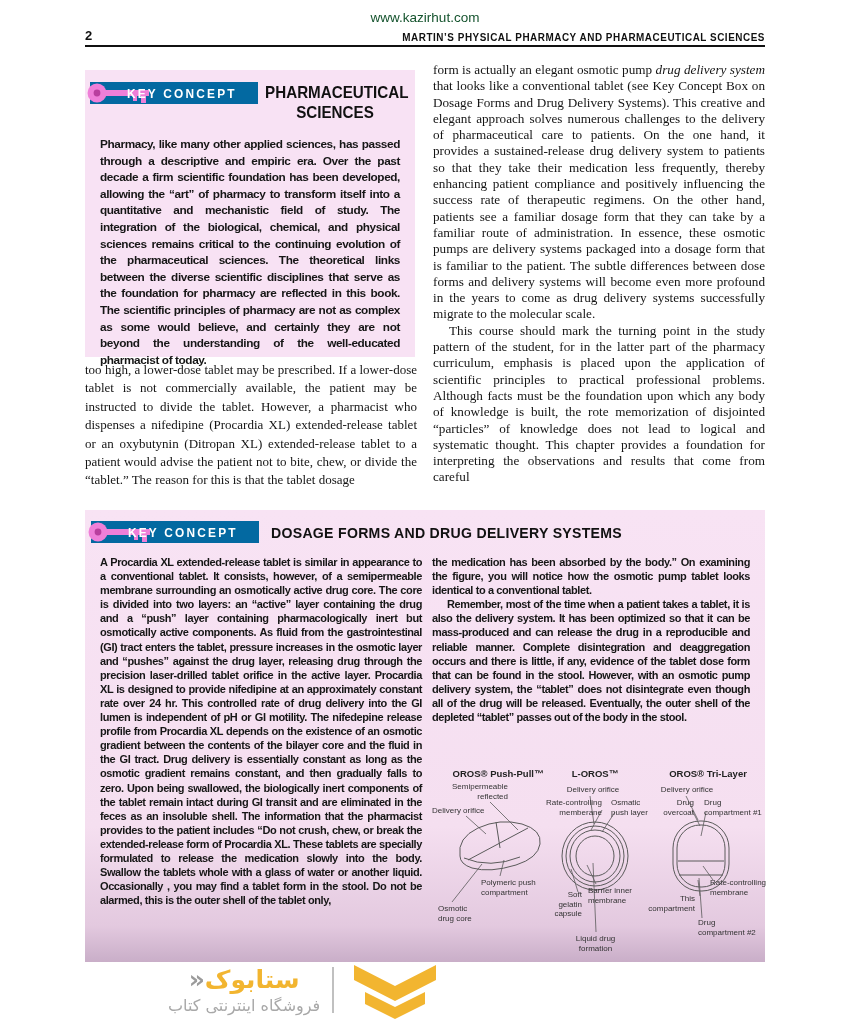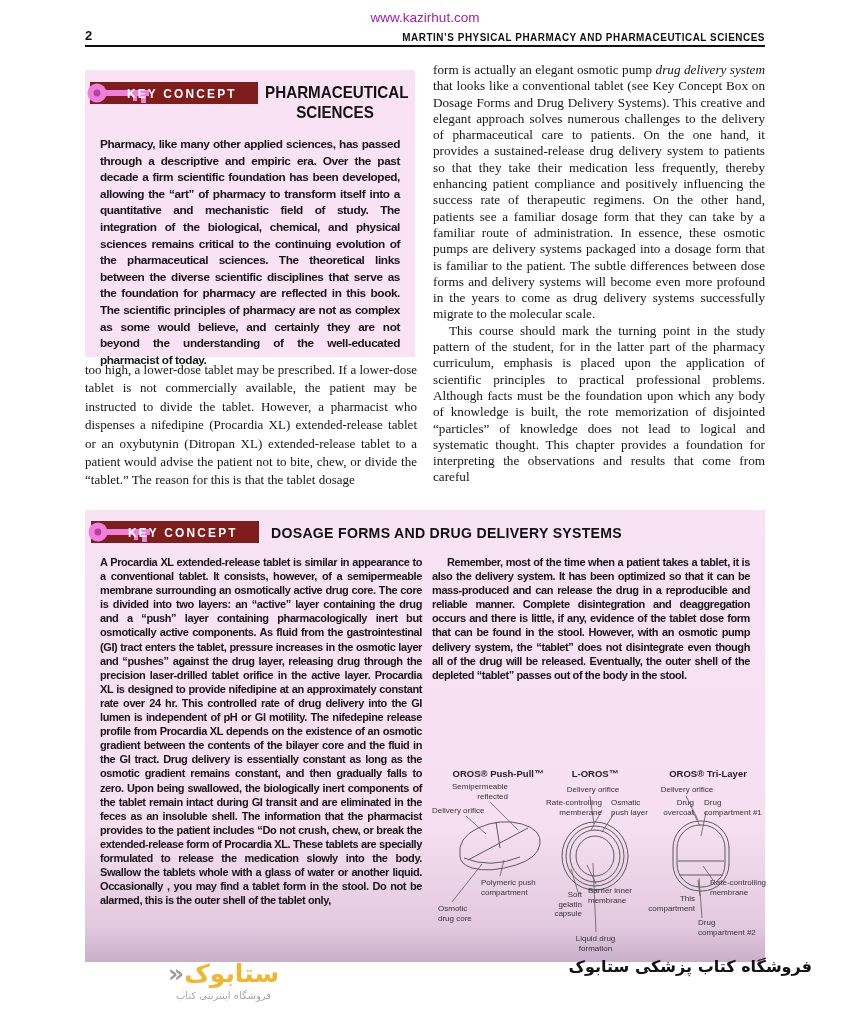--- a/index.html
+++ b/index.html
@@ -1,31 +1,31 @@
 <!DOCTYPE html>
 <html><head>
 <meta charset="utf-8">
 <style>
   html,body{margin:0;padding:0;background:#e8e8e8;}
   #page{position:relative;width:850px;height:1023px;background:#ffffff;margin:0 auto;
         font-family:"Liberation Sans",sans-serif;overflow:hidden;}
   
   .watermark{position:absolute;top:10px;left:0;right:0;text-align:center;
-             font-size:13.5px;color:#a21caf;}
+             font-size:13.5px;color:#14532d;}
   .header-rule{position:absolute;top:28px;left:85px;width:680px;height:17px;
                border-bottom:2.5px solid #111;}
   .page-num{position:absolute;left:0;bottom:2px;font-weight:bold;font-size:13px;color:#111;}
   .running-title{position:absolute;right:0;bottom:2px;font-weight:bold;font-size:11px;
                  letter-spacing:.6px;color:#111;transform:scaleX(.9);transform-origin:right center;white-space:nowrap;}
   
   .kc-box{position:absolute;background:#f8e2f4;}
   #kc1{left:85px;top:70px;width:330px;height:287px;}
   #kc2{left:85px;top:510px;width:680px;height:452px;
        background:linear-gradient(180deg,#f8e3f4 0%,#f5dff0 70%,#e3c9df 92%,#c9aec8 100%);}
-  .kc-badge{position:absolute;height:22px;background:#7f1d1d;display:flex;align-items:center;}
+  .kc-badge{position:absolute;height:22px;background:#0369a1;display:flex;align-items:center;}
   .kc-badge .badge-label{color:#fff;font-weight:bold;font-size:13.5px;letter-spacing:2.5px;
        padding-left:42px;transform:scaleX(.88);transform-origin:left center;white-space:nowrap;}
   .key-icon{position:absolute;left:-4px;top:-1px;}
   #kc1 .kc-badge{left:5px;top:12px;width:168px;}
   #kc2 .kc-badge{left:6px;top:11px;width:168px;}
   .kc1-title{position:absolute;left:174px;top:12px;width:152px;text-align:center;
        font-weight:bold;font-size:16.5px;line-height:20px;color:#111;
        transform:scaleX(.92);transform-origin:center top;}
   .kc2-title{position:absolute;left:186px;top:14px;font-weight:bold;font-size:15px;color:#111;
        letter-spacing:.3px;transform:scaleX(.94);transform-origin:left center;white-space:nowrap;}
@@ -49,26 +49,26 @@
   #diagram .dg-svg{position:absolute;left:0;top:0;}
   .fig-title{position:absolute;font-size:9.5px;font-weight:bold;color:#222;text-align:center;white-space:nowrap;}
   .dg-label{position:absolute;font-size:8px;line-height:9.6px;color:#333;white-space:pre-line;}
   .ta-r{text-align:right;} .ta-c{text-align:center;}
   
   .footer-title{position:absolute;right:38px;top:957px;font-family:"DejaVu Sans",sans-serif;
        font-size:16px;font-weight:bold;color:#111;direction:rtl;}
   .footer-site{position:absolute;right:34px;top:985px;font-weight:bold;font-size:21px;
        letter-spacing:7px;color:#171717;white-space:nowrap;}
   .footer-site .gold{color:#efb42d;}
-  #logo{position:absolute;left:168px;top:960px;height:60px;display:flex;align-items:center;gap:12px;flex-direction:column;}
+  #logo{position:absolute;left:168px;top:960px;height:60px;display:flex;align-items:center;gap:12px;}
   .logo-word{display:flex;flex-direction:column;align-items:center;direction:rtl;}
   .logo-word .mark{font-family:"DejaVu Sans",sans-serif;font-weight:bold;font-size:25px;
        color:#f2b530;line-height:28px;white-space:nowrap;}
   .logo-word .mark .guille{color:#9b9b9b;}
-  .logo-word .sub{font-family:"DejaVu Sans",sans-serif;font-size:10px;color:#a8a8a8;margin-top:2px;white-space:nowrap;}
+  .logo-word .sub{font-family:"DejaVu Sans",sans-serif;font-size:16px;color:#a8a8a8;margin-top:2px;white-space:nowrap;}
   .logo-divider{width:2px;height:46px;background:#c0c0c0;}
 </style>
 </head>
 <body>
 
 <div id="page">
 
   <div class="watermark">www.kazirhut.com</div>
   <div class="header-rule">
     <span class="page-num">2</span>
@@ -106,20 +106,21 @@
         <rect x="47" y="14" width="4" height="6" fill="#ef7fd8"></rect>
         <rect x="55" y="14" width="5" height="8" fill="#ef7fd8"></rect>
       </svg>
       <span class="badge-label">KEY CONCEPT</span>
     </div>
     <div class="kc2-title">DOSAGE FORMS AND DRUG DELIVERY SYSTEMS</div>
 
     <div id="kc2-left" class="kc2-col kc-body">A Procardia XL extended-release tablet is similar in appearance to a conventional tablet. It consists, however, of a semipermeable membrane surrounding an osmotically active drug core. The core is divided into two layers: an “active” layer containing the drug and a “push” layer containing pharmacologically inert but osmotically active components. As fluid from the gastrointestinal (GI) tract enters the tablet, pressure increases in the osmotic layer and “pushes” against the drug layer, releasing drug through the precision laser-drilled tablet orifice in the active layer. Procardia XL is designed to provide nifedipine at an approximately constant rate over 24 hr. This controlled rate of drug delivery into the GI lumen is independent of pH or GI motility. The nifedepine release profile from Procardia XL depends on the existence of an osmotic gradient between the contents of the bilayer core and the fluid in the GI tract. Drug delivery is essentially constant as long as the osmotic gradient remains constant, and then gradually falls to zero. Upon being swallowed, the biologically inert components of the tablet remain intact during GI transit and are eliminated in the feces as an insoluble shell. The information that the pharmacist provides to the patient includes “Do not crush, chew, or break the extended-release form of Procardia XL. These tablets are specially formulated to release the medication slowly into the body. Swallow the tablets whole with a glass of water or another liquid. Occasionally , you may find a tablet form in the stool. Do not be alarmed, this is the outer shell of the tablet only,</div>
 
     <div id="kc2-right" class="kc2-col kc-body">
+      <p>the medication has been absorbed by the body.” On examining the figure, you will notice how the osmotic pump tablet looks identical to a conventional tablet.</p>
       <p class="indent">Remember, most of the time when a patient takes a tablet, it is also the delivery system. It has been optimized so that it can be mass-produced and can release the drug in a reproducible and reliable manner. Complete disintegration and deaggregation occurs and there is little, if any, evidence of the tablet dose form that can be found in the stool. However, with an osmotic pump delivery system, the “tablet” does not disintegrate even though all of the drug will be released. Eventually, the outer shell of the depleted “tablet” passes out of the body in the stool.</p>
     </div>
 
     <div id="diagram">
       <svg class="dg-svg" width="340" height="192" viewBox="0 0 340 192" fill="none" stroke="#5a5a5a" stroke-width="1">
 
         <path d="M30,88 Q27,70 48,60 Q70,50 92,56 Q112,62 110,76 Q108,90 86,97 Q60,105 42,100 Q30,96 30,88 Z"></path>
         <path d="M38,92 L98,60"></path>
         <path d="M66,54 L70,80"></path>
         <path d="M34,90 Q60,101 90,89"></path>
@@ -185,21 +186,20 @@
 compartment #1</div>
       <div class="dg-label ta-r" style="left:203px;top:126px;width:62px;">This
 compartment</div>
       <div class="dg-label" style="left:280px;top:110px;width:60px;">Rate-controlling
 membrane</div>
       <div class="dg-label" style="left:268px;top:150px;width:70px;">Drug
 compartment #2</div>
     </div>
   </div>
 
-  <div class="footer-title">فروشگاه کتاب پزشکی ستابوک</div>
 
   <div id="logo">
     <div class="logo-word">
       <div class="mark"><span>ستابوک</span><span class="guille">«</span></div>
       <div class="sub">فروشگاه اینترنتی کتاب</div>
     </div>
     <div class="logo-divider"></div>
     <svg width="98" height="58" viewBox="0 0 98 58">
       <polygon points="8,4 49,25 90,4 90,19 49,40 8,19" fill="#f2b530"></polygon>
       <polygon points="19,31 49,46 79,31 79,43 49,58 19,43" fill="#f2b530"></polygon>

